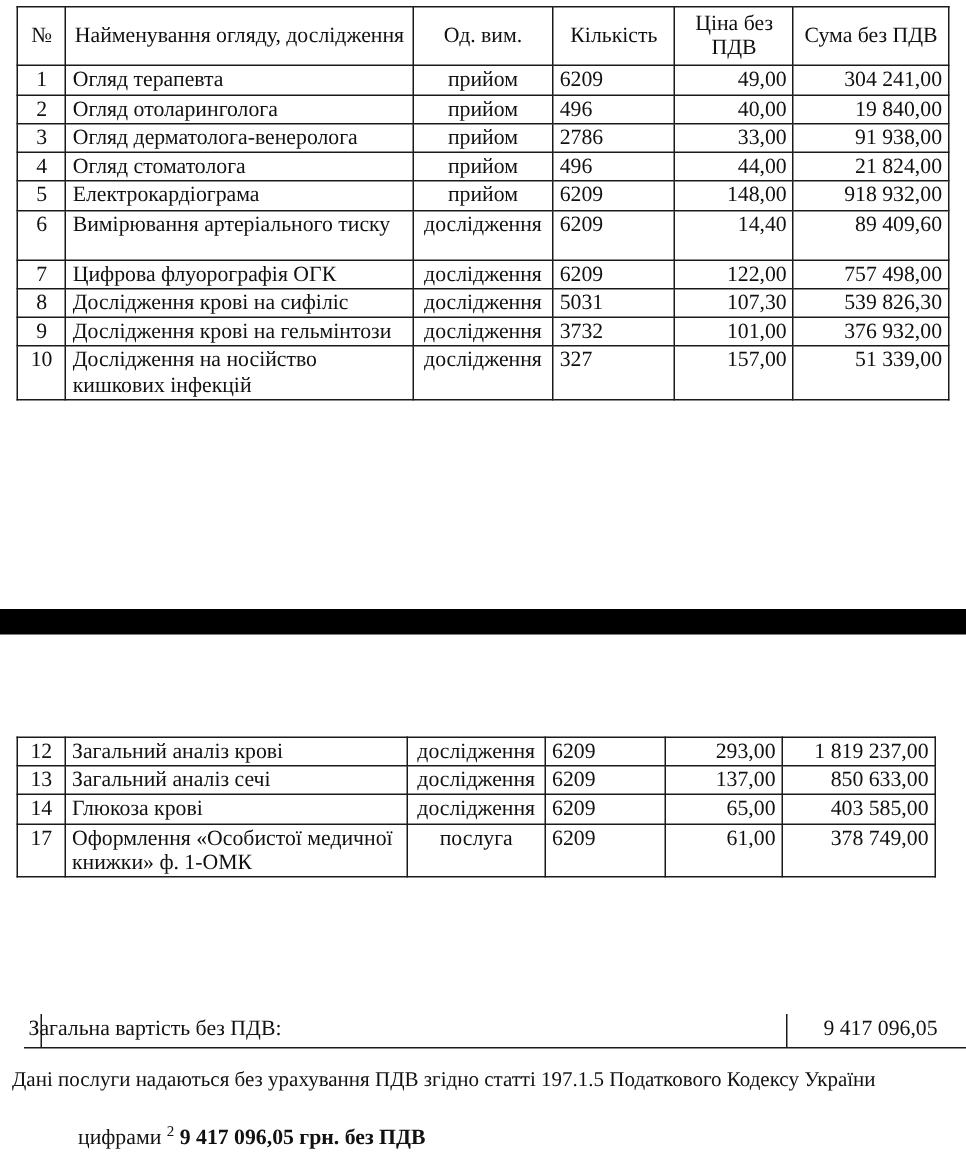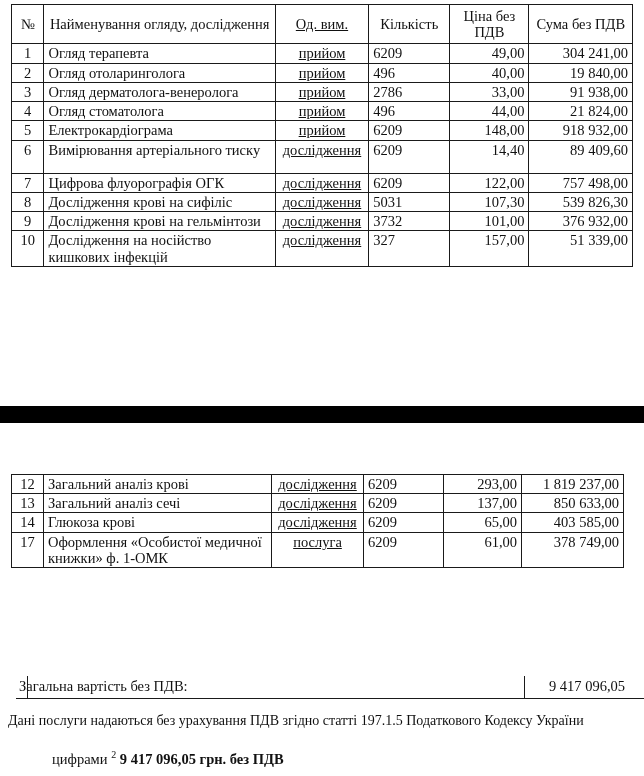--- a/index.html
+++ b/index.html
@@ -41,21 +41,21 @@
 
   
   #table-top {
     position: absolute;
     left: 11px;
     top: 4px;
     width: 622px;
   }
   .c-num    { width: 32px;  text-align: center; }
   .c-name   { width: 228px; text-align: left; }
-  .c-unit   { width: 92px;  text-align: center; text-decoration: underline; }
+  .c-unit   { width: 92px;  text-align: center; }
   .c-qty    { width: 80px;  text-align: left; }
   .c-price  { width: 78px;  text-align: right; padding-right: 7px; }
   .c-sum    { width: 102px; text-align: right; padding-right: 7px; }
 
   #table-top thead td {
     text-align: center;
     vertical-align: middle;
     padding-top: 3px;
     padding-bottom: 3px;
   }
@@ -75,21 +75,21 @@
     top: 406px;
     width: 644px;
     height: 17px;
     background: #000000;
   }
 
   
   #table-bottom {
     position: absolute;
     left: 11px;
-    top: 474px;
+    top: 491px;
     width: 548px;
   }
 
   
   #total-row {
     position: absolute;
     left: 16px;
     top: 676px;
     width: 644px;
     height: 24px;

